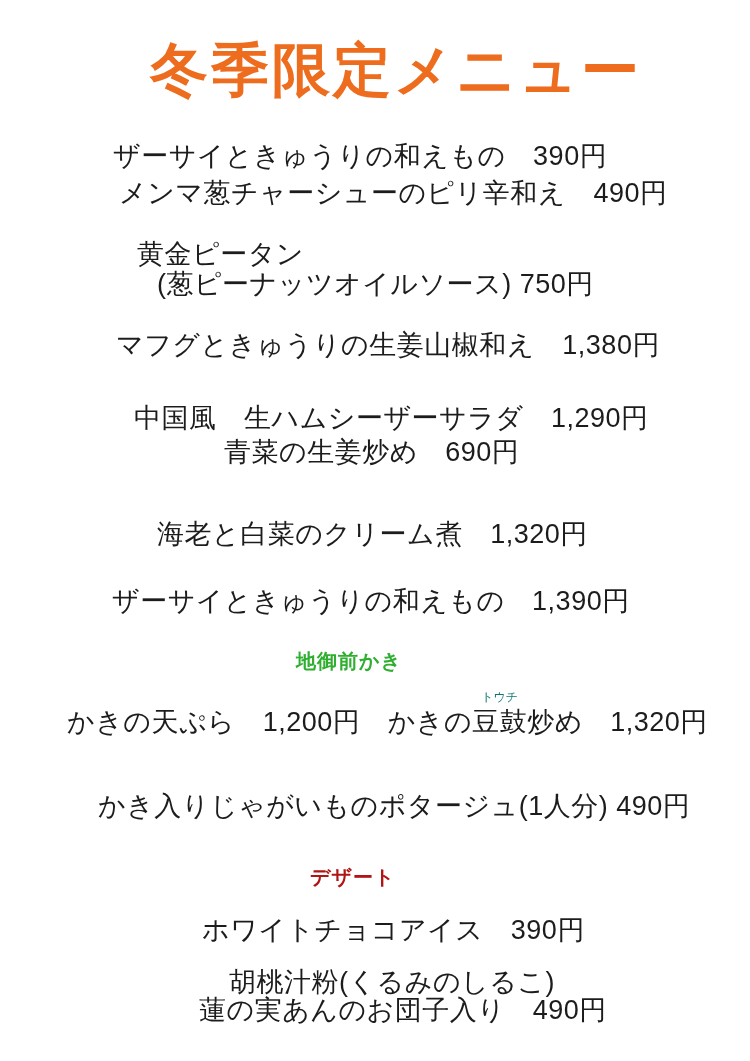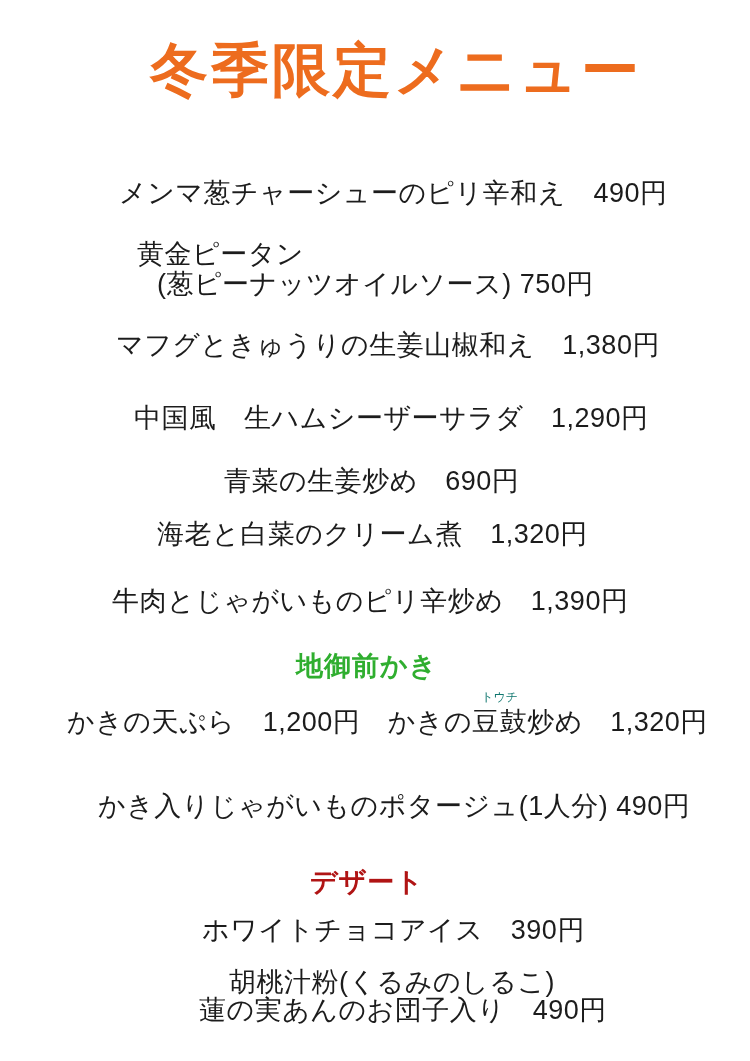--- a/index.html
+++ b/index.html
@@ -20,21 +20,21 @@
   .title{
     position:absolute;
     top:32px;left:150px;
     font-size:58px;
     font-weight:700;
     letter-spacing:3px;
     white-space:nowrap;
   }
   .section-header{
     position:absolute;
-    font-size:27px;
+    font-size:20px;
     font-weight:700;
     white-space:nowrap;
     letter-spacing:1px;
   }
   .rubywrap{position:relative;display:inline-block;}
   .rt{
     position:absolute;
     top:-15px;left:50%;
     transform:translateX(-50%);
     font-size:12px;
@@ -42,36 +42,37 @@
     color:#0f766e;
   }
 </style>
 </head>
 <body>
 
 <div id="page">
 
   <div class="title" style="color: rgb(237, 108, 30);">冬季限定メニュー</div>
 
+  <div class="line" style="top:138px;left:113px">ザーサイときゅうりの和えもの　390円</div>
 
   <div class="line" style="top:175px;left:119px">メンマ葱チャーシューのピリ辛和え　490円</div>
 
   <div class="line" style="top:236px;left:137px">黄金ピータン</div>
 
   <div class="line" style="top:266px;left:157px">(葱ピーナッツオイルソース) 750円</div>
 
   <div class="line" style="top:327px;left:116px">マフグときゅうりの生姜山椒和え　1,380円</div>
 
   <div class="line" style="top:400px;left:134px">中国風　生ハムシーザーサラダ　1,290円</div>
 
-  <div class="line" style="top:463px;left:224px">青菜の生姜炒め　690円</div>
+  <div class="line" style="top:434px;left:224px">青菜の生姜炒め　690円</div>
 
   <div class="line" style="top:516px;left:157px">海老と白菜のクリーム煮　1,320円</div>
 
-  <div class="line" style="top:583px;left:112px">牛肉とじゃがいものピリ辛炒め　1,390円</div>
+  <div class="line" style="top:583px;left:112px">ザーサイときゅうりの和えもの　1,390円</div>
 
   <div class="section-header" style="top: 648px; left: 296px; color: rgb(47, 174, 47);">地御前かき</div>
 
   <div class="line" style="top:704px;left:67px">
     <span>かきの天ぷら　1,200円　かきの</span><span class="rubywrap"><span class="rt">トウチ</span><span>豆鼓</span></span><span>炒め　1,320円</span>
   </div>
 
 
   <div class="line" style="top:788px;left:98px">かき入りじゃがいものポタージュ(1人分) 490円</div>
 

